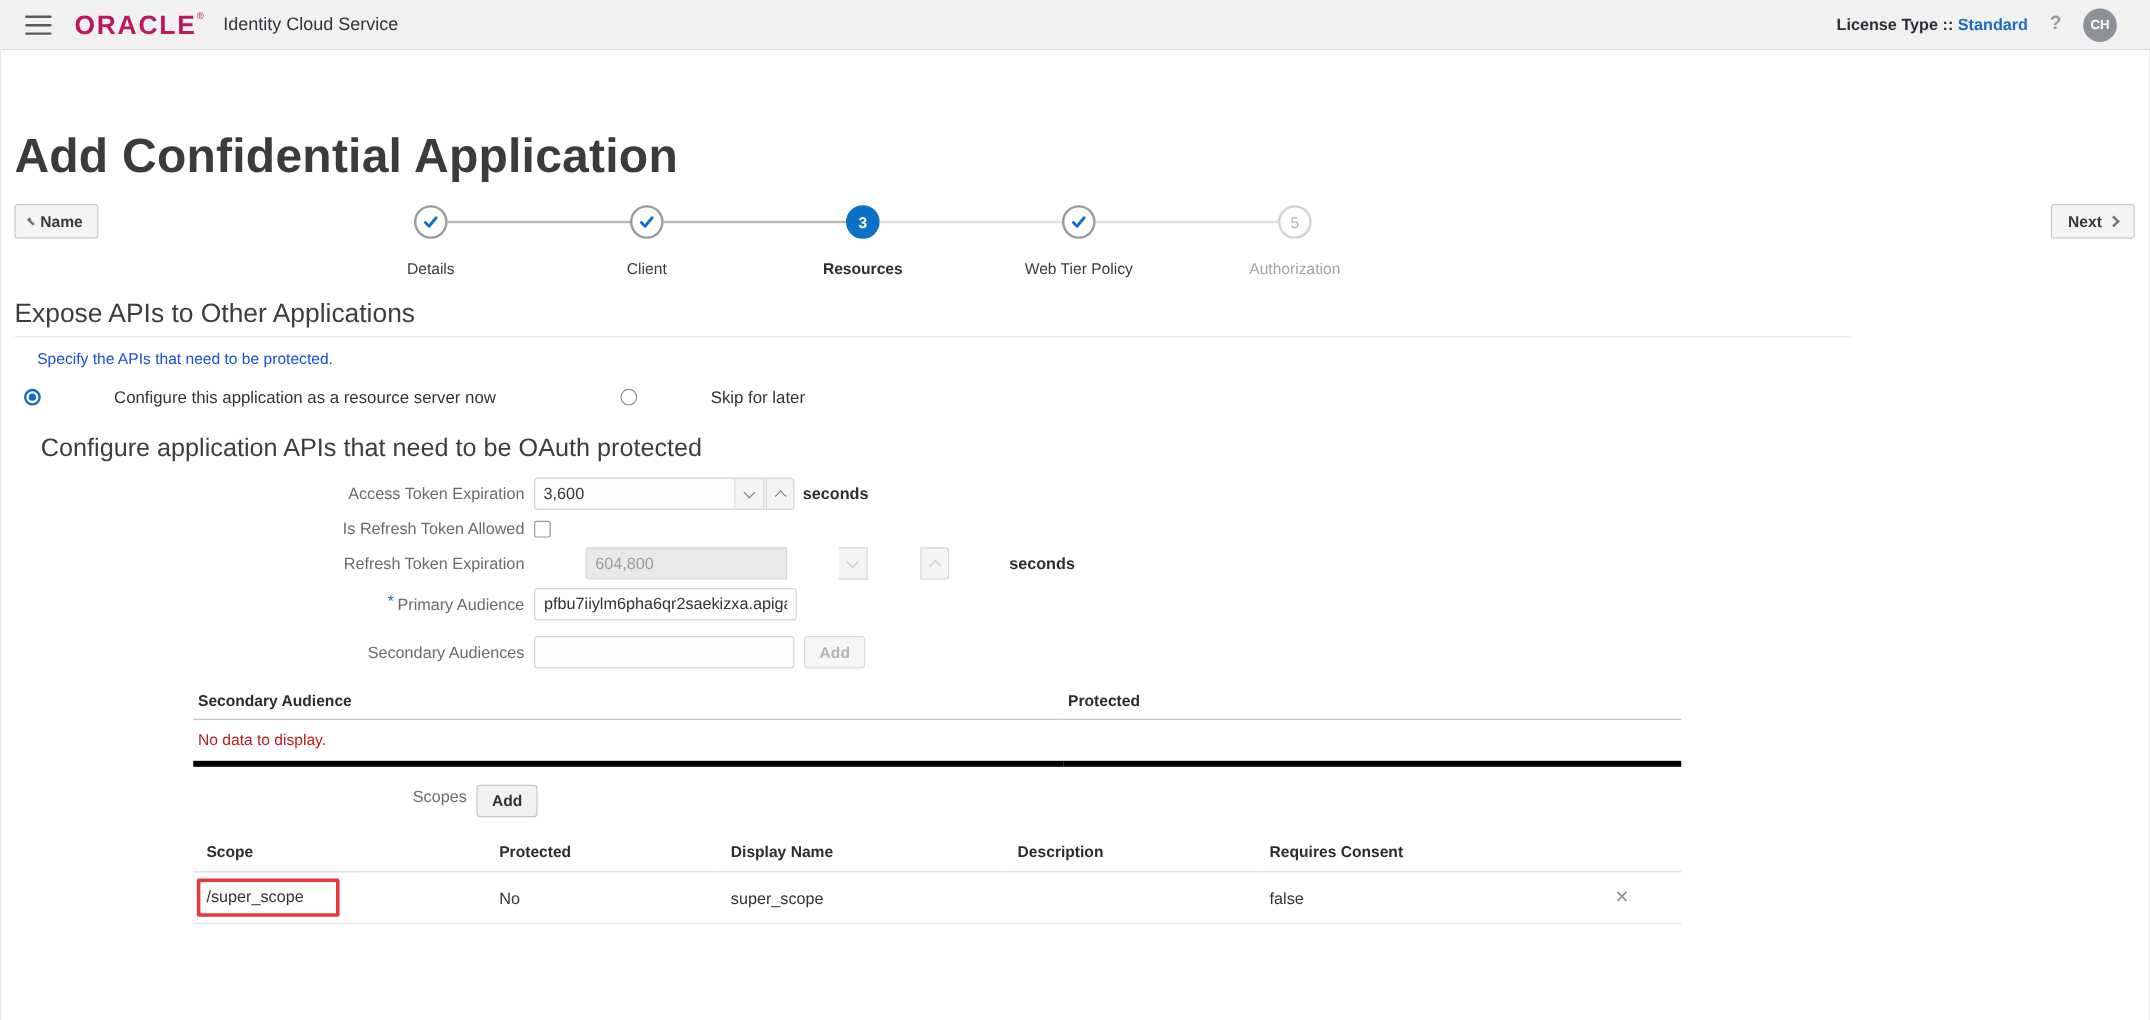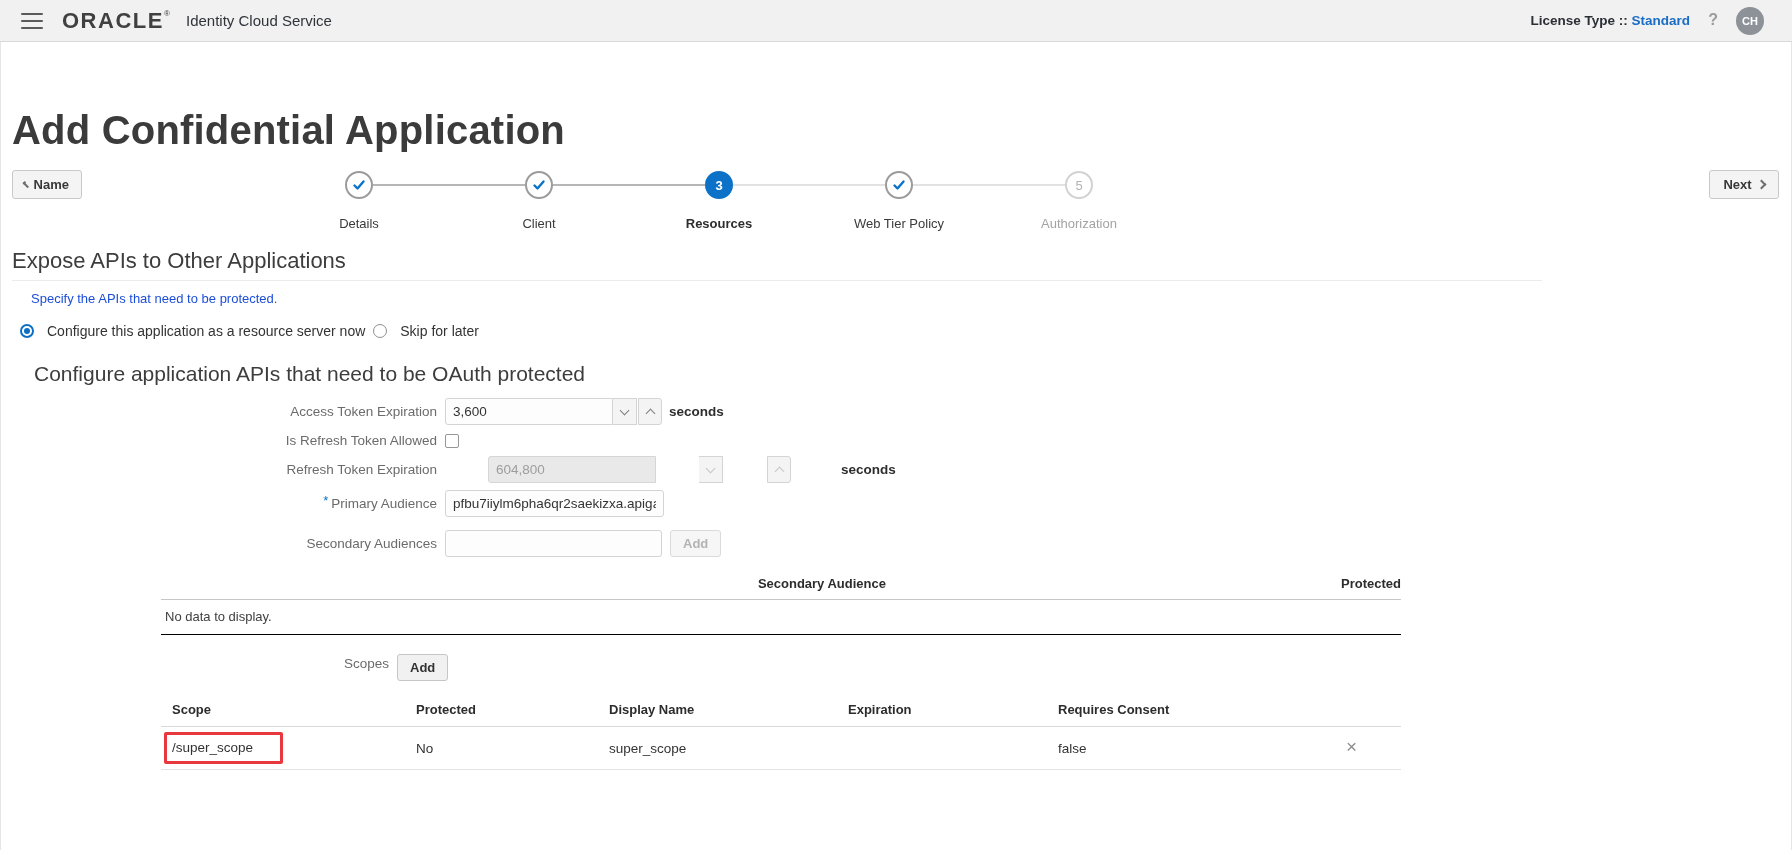--- a/index.html
+++ b/index.html
@@ -2,21 +2,21 @@
 <html><head>
 <meta charset="utf-8">
 <style>
   * { margin:0; padding:0; box-sizing:border-box; }
   html,body { width:1792px; height:850px; background:#ffffff; font-family:"Liberation Sans", sans-serif; overflow:hidden; }
 
   
   .topbar { position:relative; height:42px; background:#f1f1f1; border-bottom:1px solid #d8d8d8; }
   .hamburger { position:absolute; left:21px; top:13px; width:22px; height:16px; display:flex; flex-direction:column; justify-content:space-between; cursor:pointer; }
   .hamburger span { display:block; height:2px; background:#5a5a5a; border-radius:1px; }
-  .brand { position:absolute; left:62px; top:8px; font-size:22px; font-weight:800; letter-spacing:1.5px; color:#404040; }
+  .brand { position:absolute; left:62px; top:8px; font-size:22px; font-weight:800; letter-spacing:1.5px; color:#be185d; }
   .brand sup { font-size:8px; font-weight:400; vertical-align:top; position:relative; top:1px; }
   .product { position:absolute; left:186px; top:12px; font-size:15px; color:#30343a; }
   .license { position:absolute; right:102px; top:13px; font-size:13.5px; font-weight:700; color:#2b2f36; }
   .license .lic-val { color:#1a6cc4; cursor:pointer; }
   .help-q { position:absolute; right:74px; top:11px; font-size:16px; font-weight:700; color:#9b9b9b; cursor:pointer; }
   .avatar { position:absolute; right:28px; top:7px; width:28px; height:28px; border-radius:50%; background:#8d9198; color:#fff; font-size:11px; font-weight:700; display:flex; align-items:center; justify-content:center; cursor:pointer; }
 
   
   .page { position:relative; height:808px; border-left:1px solid #e6e6e6; border-right:1px solid #e6e6e6; background:#fff; }
   .page-title { position:absolute; left:11px; top:66px; font-size:40px; font-weight:700; color:#3b3b3b; letter-spacing:0.2px; }
@@ -40,21 +40,21 @@
   .step.future .circle   { border:2px solid #d2d2d2; color:#b3b3b3; font-size:13px; }
   .step .slabel { margin-top:17px; font-size:13px; color:#3a3a3a; }
   .step.active .slabel { font-weight:700; color:#2d2d2d; }
   .step.future .slabel { color:#a3a3a3; }
 
   
   .sect-head { position:absolute; left:11px; top:206px; font-size:22px; font-weight:300; color:#3d3d3d; }
   .sect-rule { position:absolute; left:11px; top:238px; width:1530px; height:1px; background:#ebebeb; }
   .sect-sub { position:absolute; left:30px; top:249px; font-size:13px; color:#1d4ed8; }
 
-  .radio-row { position:absolute; left:19px; top:281px; display:flex; align-items:center; font-size:14px; color:#333; }
+  .radio-row { position:absolute; left:19px; top:281px; display:flex; align-items:center; font-size:14px; color:#333;gap:48px; }
   .radio { width:14px; height:14px; border-radius:50%; display:inline-block; position:relative; cursor:pointer; flex:none; }
   .radio.on { border:2px solid #0b6fc6; }
   .radio.on::after { content:""; position:absolute; left:2px; top:2px; width:6px; height:6px; border-radius:50%; background:#0b6fc6; }
   .radio.off { border:1.5px solid #8f8f8f; }
   .radio-label { margin-left:13px; cursor:default; }
   .radio-gap { width:8px; }
 
   .sub-head { position:absolute; left:33px; top:320px; font-size:21px; font-weight:300; color:#3d3d3d; }
 
   
@@ -75,22 +75,22 @@
   .disabled .tinput { background:#e9e9e9; color:#9d9d9d; border-color:#d6d6d6; }
   .disabled .spin { background:#f4f4f4; }
   .disabled .spin .sc { border-color:#c6c6c6; }
   .cbox { width:14px; height:14px; border:1px solid #979797; border-radius:2px; background:#fff; appearance:none; -webkit-appearance:none; cursor:pointer; }
   .add-btn { height:27px; padding:0 12px; border:1px solid #dadada; border-radius:3px; background:#f6f6f6; font-size:13px; font-weight:600; color:#b3b3b3; margin-left:8px; cursor:default; }
   .add-btn.enabled { background:#f1f1f1; border-color:#c6c6c6; color:#333; cursor:pointer; }
 
   
   table { border-collapse:collapse; table-layout:fixed; }
   .aud-table { position:absolute; left:160px; top:528px; width:1240px; }
-  .aud-table th { font-size:13px; font-weight:700; color:#2c2c2c; text-align:right; padding:6px 0 8px 4px; border-bottom:1px solid #c6c6c6; }
-  .aud-table td { font-size:13px; color:#404040; padding:9px 0 10px 4px; border-bottom:1px solid #000000; }
+  .aud-table th { font-size:13px; font-weight:700; color:#2c2c2c; text-align:left; padding:6px 0 8px 4px; border-bottom:1px solid #c6c6c6; }
+  .aud-table td { font-size:13px; color:#b91c1c; padding:9px 0 10px 4px; border-bottom:5px solid #000000; }
 
   .scopes-row { position:absolute; left:0; top:612px; display:flex; align-items:center; }
   .scopes-label { width:396px; text-align:right; padding-right:8px; font-size:13.5px; color:#6b6b6b; position:relative; top:-4px; }
 
   .scope-table { position:absolute; left:160px; top:654px; width:1240px; }
   .scope-table th { font-size:13px; font-weight:700; color:#2c2c2c; text-align:left; padding:6px 0 9px 11px; border-bottom:1px solid #d9d9d9; }
   .scope-table td { font-size:13.5px; color:#333; padding:13px 0 13px 11px; border-bottom:1px solid #e3e3e3; height:40px; vertical-align:middle; }
   .scope-hl { display:inline-block; border:3px solid #e8383d; border-radius:2px; padding:5px 27px 6px 5px; margin:-8px 0 -8px -8px; }
   .row-x { font-size:19px; color:#8e8e8e; line-height:14px; cursor:pointer; display:inline-block; }
 </style>
@@ -251,21 +251,21 @@
         <col style="width:239px">
         <col style="width:210px">
         <col style="width:288px">
         <col style="width:66px">
     </colgroup>
     <thead>
       <tr>
         <th>Scope</th>
         <th>Protected</th>
         <th>Display Name</th>
-        <th>Expiration</th>
+        <th>Description</th>
         <th>Requires Consent</th>
         <th></th>
       </tr>
     </thead>
     <tbody>
       <tr>
         <td><span class="scope-hl">/super_scope</span></td>
         <td>No</td>
         <td>super_scope</td>
         <td></td>

